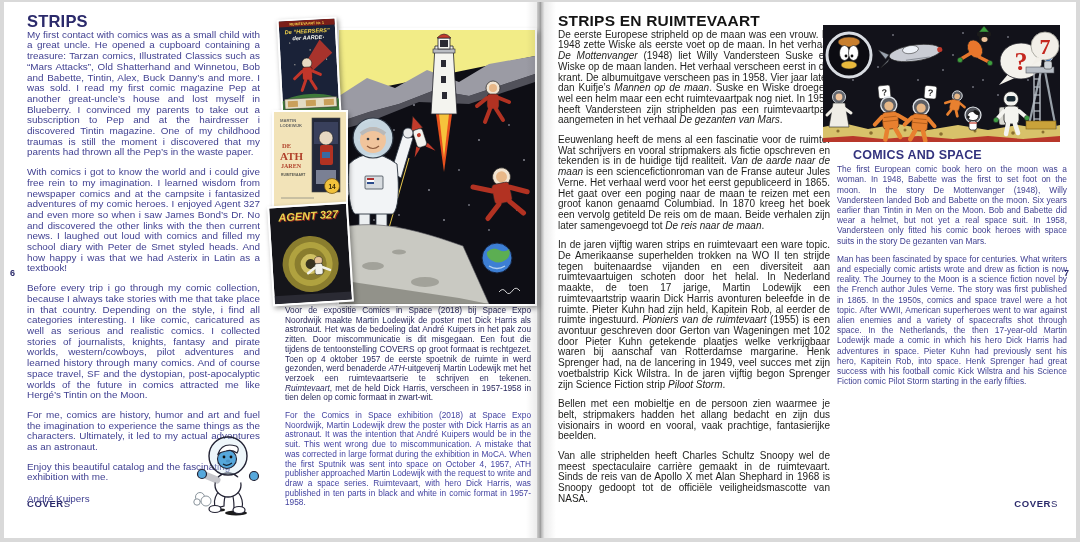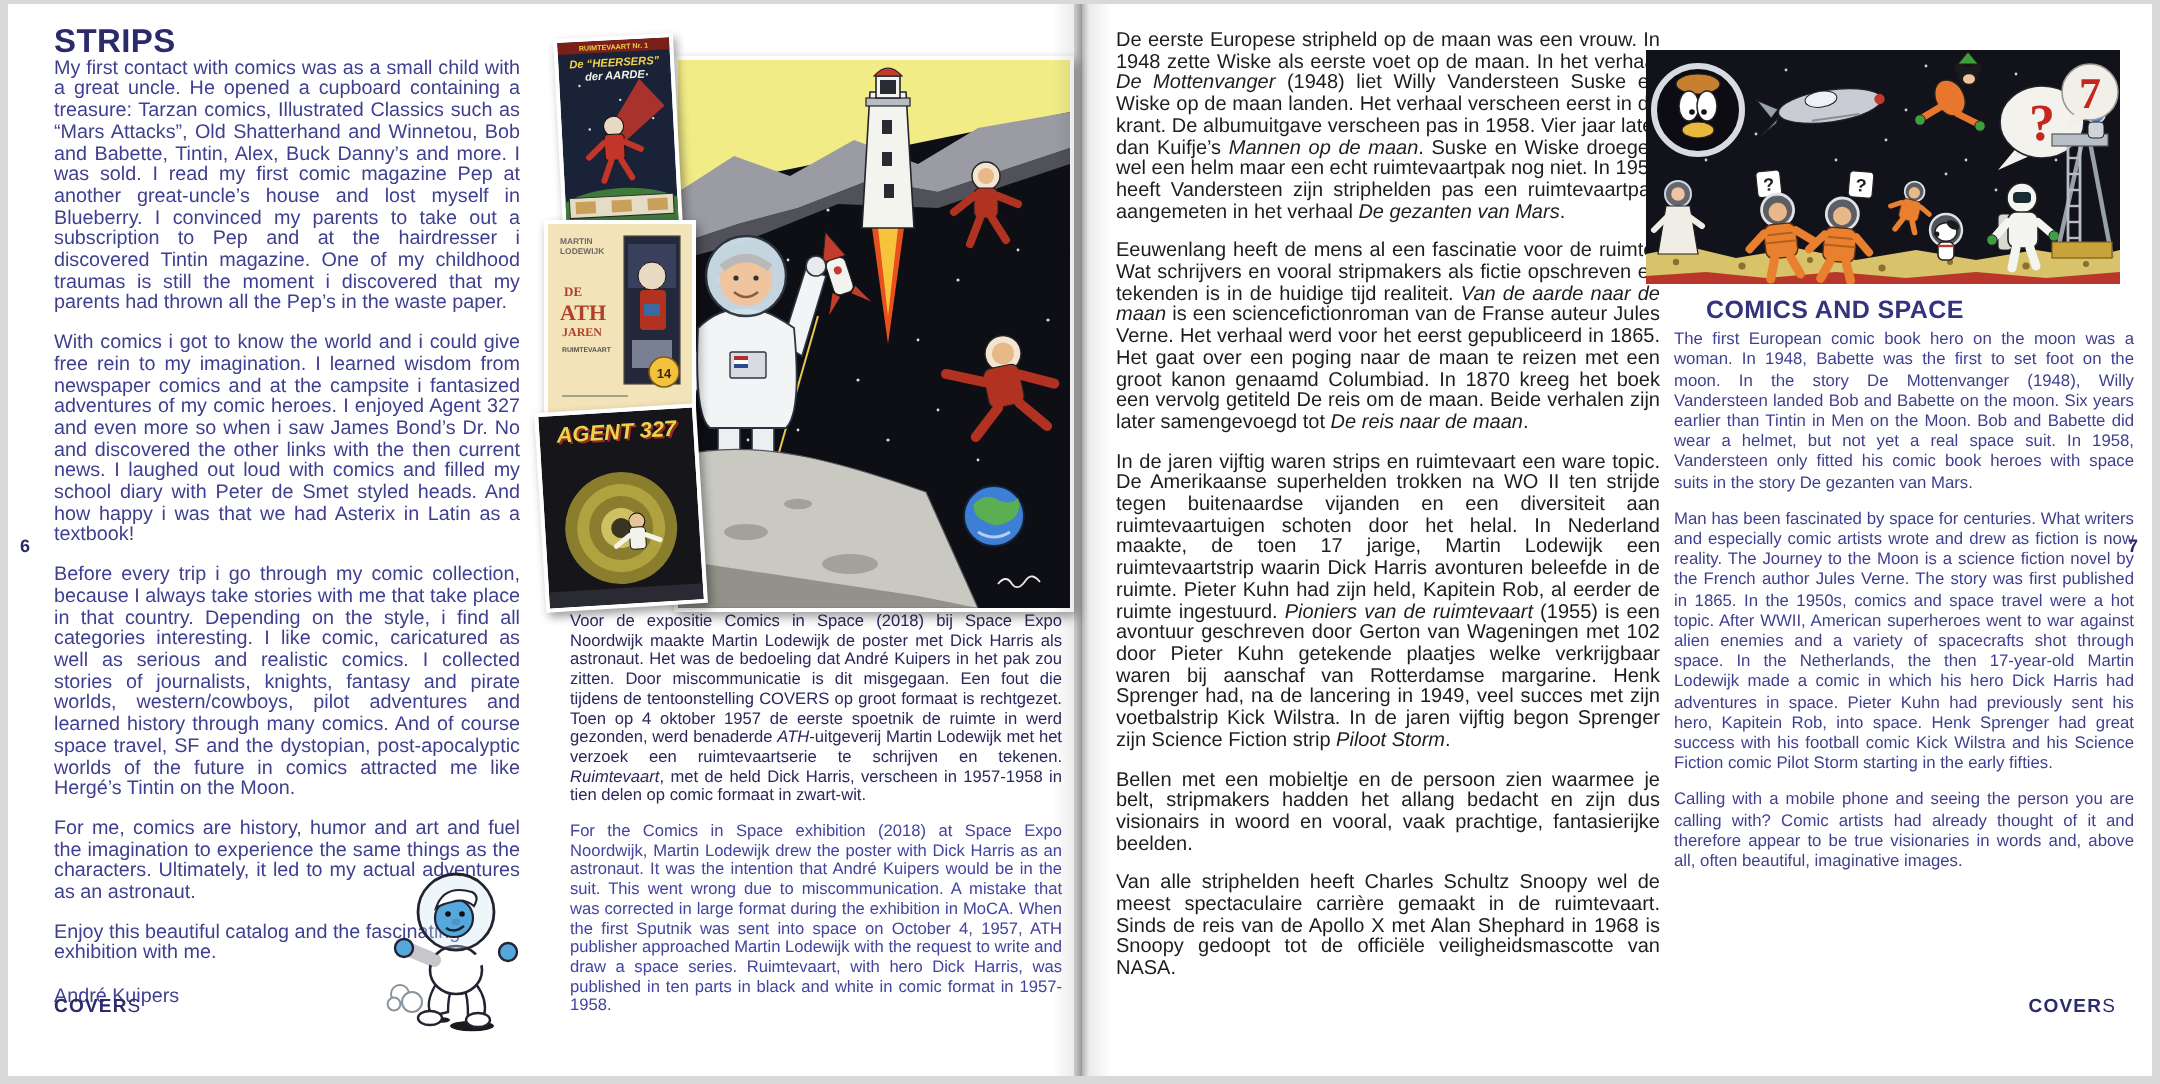--- a/index.html
+++ b/index.html
@@ -279,20 +279,21 @@
     </div>
 
     <div class="footer footer-left">
       <span class="strong">COVER</span><span>S</span>
     </div>
   </div>
 
   <div class="page page-right">
 
     <div class="col nl-col">
+      <h1 class="h-nl">STRIPS EN RUIMTEVAART</h1>
       <div>
           <p class="para">De eerste Europese stripheld op de maan was een vrouw. In 1948 zette Wiske als eerste voet op de maan. In het verhaal <i>De Mottenvanger</i> (1948) liet Willy Vandersteen Suske en Wiske op de maan landen. Het verhaal verscheen eerst in de krant. De albumuitgave verscheen pas in 1958. Vier jaar later dan Kuifje’s <i>Mannen op de maan</i>. Suske en Wiske droegen wel een helm maar een echt ruimtevaartpak nog niet. In 1958 heeft Vandersteen zijn striphelden pas een ruimtevaartpak aangemeten in het verhaal <i>De gezanten van Mars</i>.</p>
           <p class="para">Eeuwenlang heeft de mens al een fascinatie voor de ruimte. Wat schrijvers en vooral stripmakers als fictie opschreven en tekenden is in de huidige tijd realiteit. <i>Van de aarde naar de maan</i> is een sciencefictionroman van de Franse auteur Jules Verne. Het verhaal werd voor het eerst gepubliceerd in 1865. Het gaat over een poging naar de maan te reizen met een groot kanon genaamd Columbiad. In 1870 kreeg het boek een vervolg getiteld De reis om de maan. Beide verhalen zijn later samengevoegd tot <i>De reis naar de maan</i>.</p>
           <p class="para">In de jaren vijftig waren strips en ruimtevaart een ware topic. De Amerikaanse superhelden trokken na WO II ten strijde tegen buitenaardse vijanden en een diversiteit aan ruimtevaartuigen schoten door het helal. In Nederland maakte, de toen 17 jarige, Martin Lodewijk een ruimtevaartstrip waarin Dick Harris avonturen beleefde in de ruimte. Pieter Kuhn had zijn held, Kapitein Rob, al eerder de ruimte ingestuurd. <i>Pioniers van de ruimtevaart</i> (1955) is een avontuur geschreven door Gerton van Wageningen met 102 door Pieter Kuhn getekende plaatjes welke verkrijgbaar waren bij aanschaf van Rotterdamse margarine. Henk Sprenger had, na de lancering in 1949, veel succes met zijn voetbalstrip Kick Wilstra. In de jaren vijftig begon Sprenger zijn Science Fiction strip <i>Piloot Storm</i>.</p>
           <p class="para">Bellen met een mobieltje en de persoon zien waarmee je belt, stripmakers hadden het allang bedacht en zijn dus visionairs in woord en vooral, vaak prachtige, fantasierijke beelden.</p>
           <p class="para">Van alle striphelden heeft Charles Schultz Snoopy wel de meest spectaculaire carrière gemaakt in de ruimtevaart. Sinds de reis van de Apollo X met Alan Shephard in 1968 is Snoopy gedoopt tot de officiële veiligheidsmascotte van NASA.</p>
         </div>
     </div>
 
     <div class="collage-box">
@@ -446,21 +447,20 @@
           <text x="0" y="8" text-anchor="middle" font-size="22" font-weight="bold" fill="#c4271f" font-family="Liberation Serif, serif">7</text>
         </g>
       </svg>
     </div>
 
     <div class="col en-col">
       <h1 class="h-en">COMICS AND SPACE</h1>
       <div>
           <p class="para">The first European comic book hero on the moon was a woman. In 1948, Babette was the first to set foot on the moon. In the story De Mottenvanger (1948), Willy Vandersteen landed Bob and Babette on the moon. Six years earlier than Tintin in Men on the Moon. Bob and Babette did wear a helmet, but not yet a real space suit. In 1958, Vandersteen only fitted his comic book heroes with space suits in the story De gezanten van Mars.</p>
           <p class="para">Man has been fascinated by space for centuries. What writers and especially comic artists wrote and drew as fiction is now reality. The Journey to the Moon is a science fiction novel by the French author Jules Verne. The story was first published in 1865. In the 1950s, comics and space travel were a hot topic. After WWII, American superheroes went to war against alien enemies and a variety of spacecrafts shot through space. In the Netherlands, the then 17-year-old Martin Lodewijk made a comic in which his hero Dick Harris had adventures in space. Pieter Kuhn had previously sent his hero, Kapitein Rob, into space. Henk Sprenger had great success with his football comic Kick Wilstra and his Science Fiction comic Pilot Storm starting in the early fifties.</p>
-          <p class="para">Calling with a mobile phone and seeing the person you are calling with? Comic artists had already thought of it and therefore appear to be true visionaries in words and, above all, often beautiful, imaginative images.</p>
         </div>
     </div>
 
     <div class="pagenum pagenum-right">7</div>
 
     <div class="footer footer-right">
       <span class="strong">COVER</span><span>S</span>
     </div>
   </div>
 

